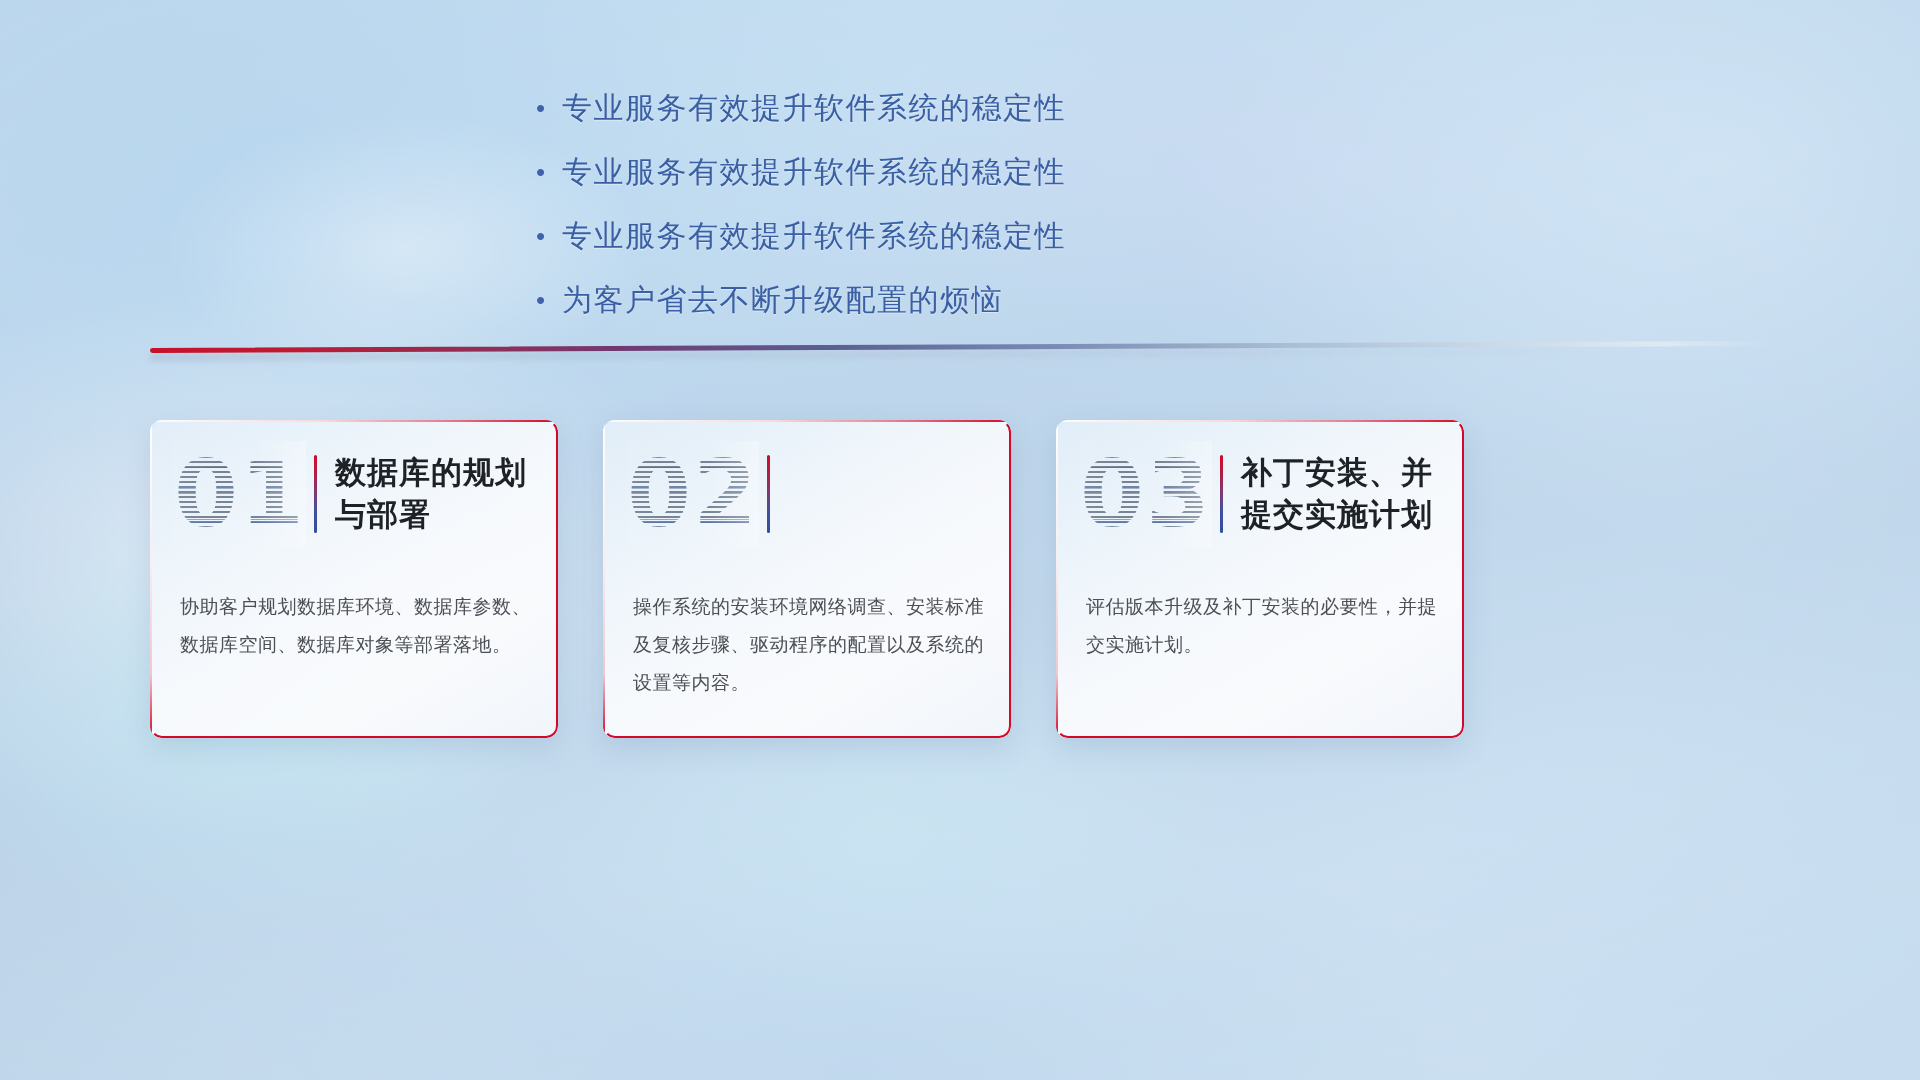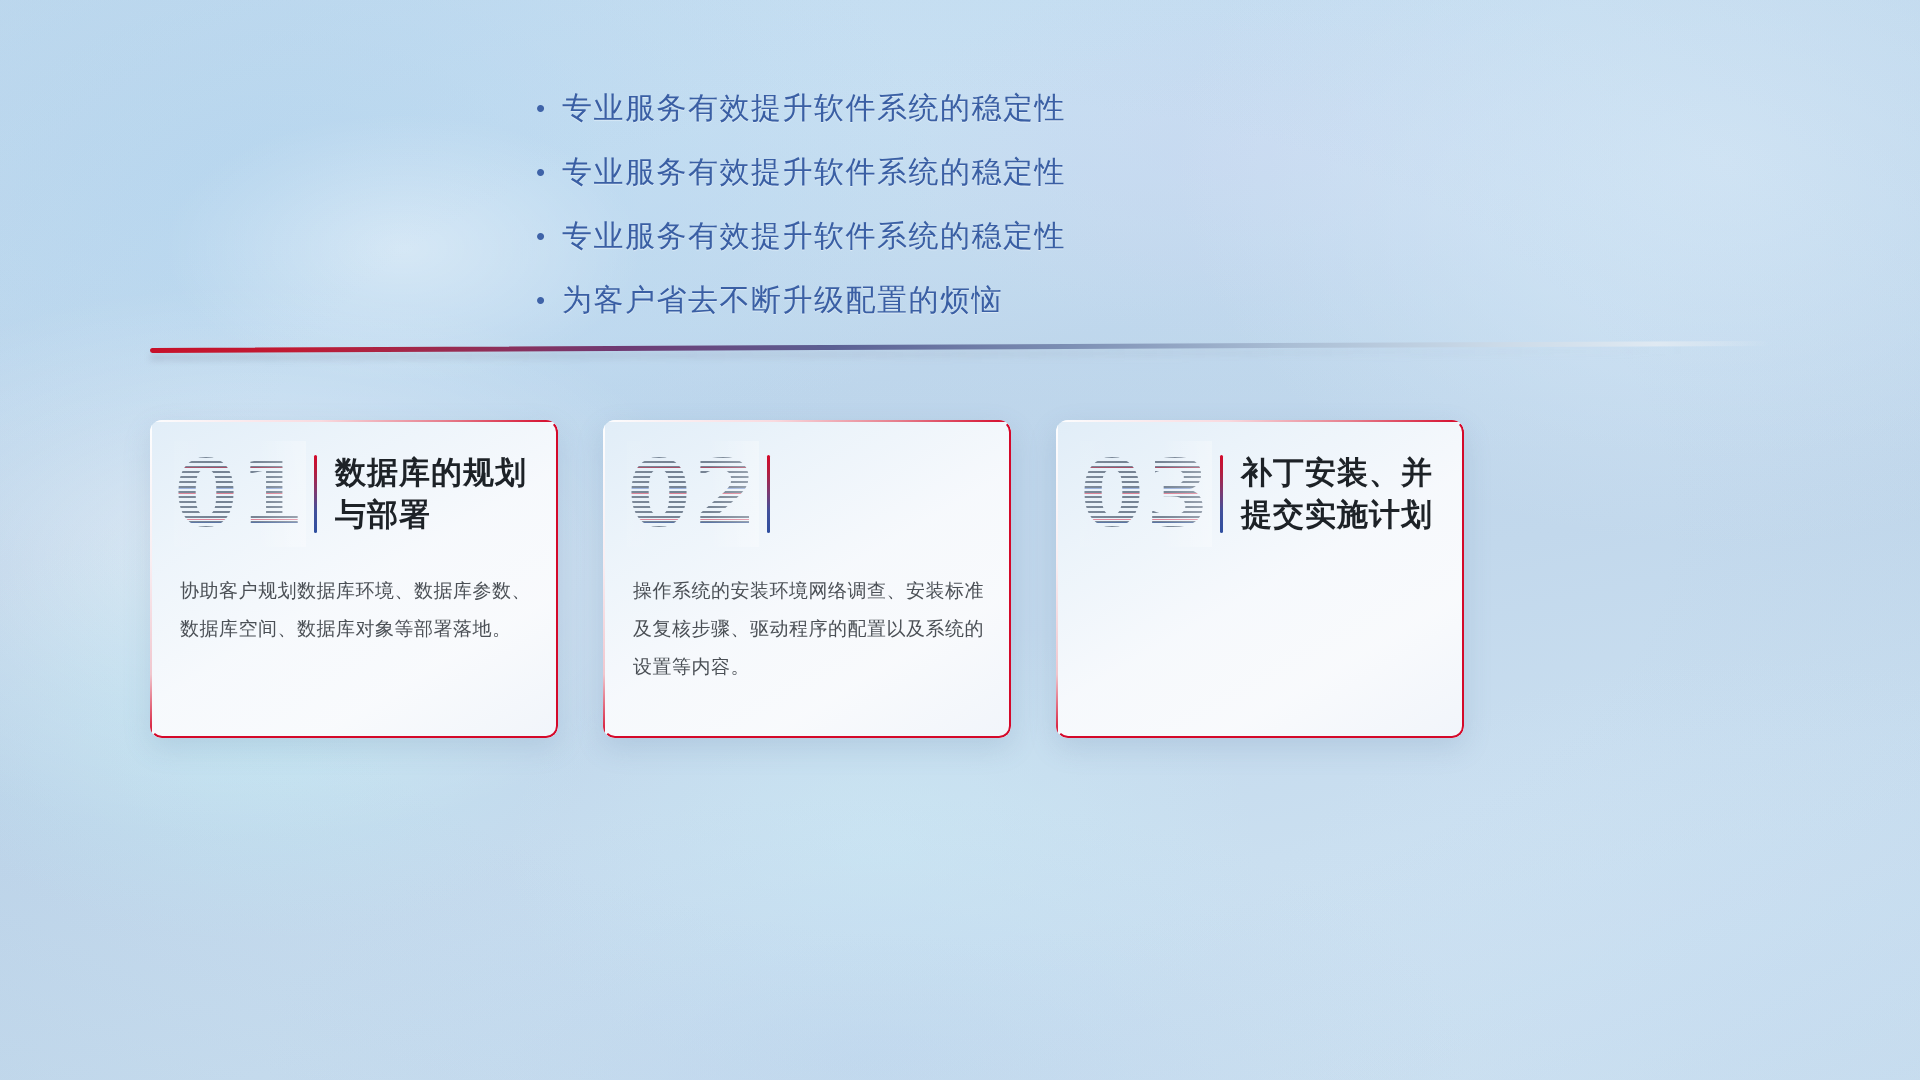--- a/index.html
+++ b/index.html
@@ -209,21 +209,21 @@
   .card-title {
     flex:1 1 auto;
     font-size:31px; line-height:42px;
     color:#1d2227; font-weight:600;
     letter-spacing:1px;
     text-align:left;
   }
   .card-desc {
     position:relative;
     padding:0 26px 0 30px;
-    margin-top:4px;
+    margin-top:20px;
     font-size:19px; line-height:38px;
     color:#4b5056; letter-spacing:.5px;
   }
 </style>
 </head>
 <body>
 
 <div id="bg">
   <div id="bg-base"></div>
   <div id="bg-tintTop"></div>
@@ -304,18 +304,19 @@
   <div class="card">
     <div class="card-head">
       <div class="card-num">
         <div class="glyph glyph-fill">03</div>
         <div class="glyph glyph-tint">03</div>
         <div class="glyph-mask"></div>
       </div>
       <div class="card-rule"></div>
       <div class="card-title">补丁安装、并提交实施计划</div>
     </div>
+    <div class="card-desc">评估版本升级及补丁安装的必要性，并提交实施计划。</div>
     <div class="card-border"></div>
     <div class="card-border-top"></div>
     <div class="card-border-left"></div>
   </div>
 
 </div>
 
 </body></html>

